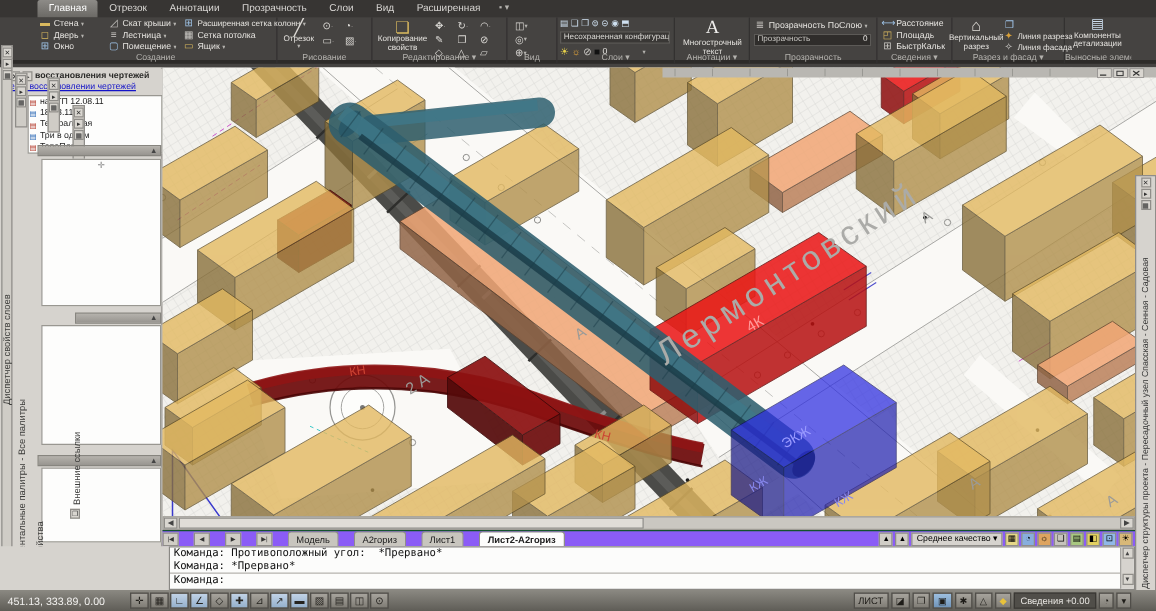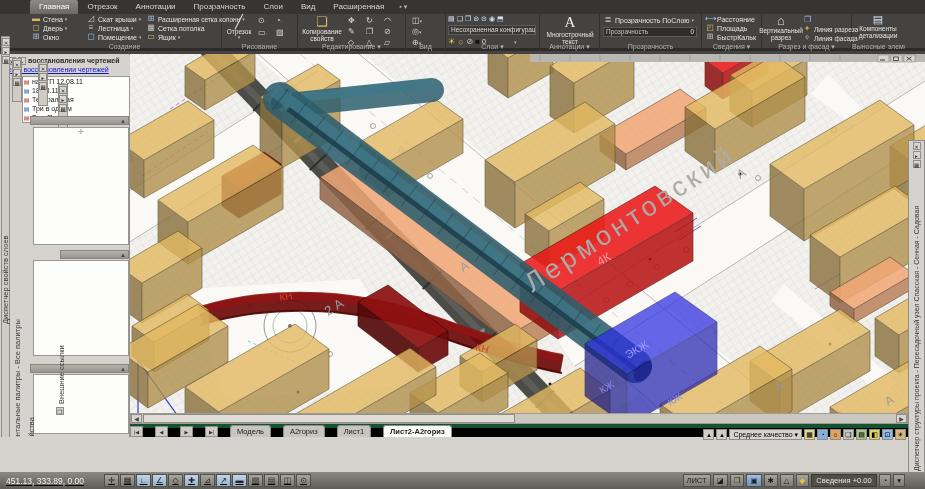--- a/index.html
+++ b/index.html
@@ -44,38 +44,38 @@
   #scene { position:absolute; left:130px; top:54px; }
   #hscroll { position:absolute; left:130px; top:413px; width:778px; height:11px; background:#cac7c1; border:1px solid #a09d97; }
   .sarrow { position:absolute; top:0; width:11px; height:9px; background:#d9d6d0; border:1px solid #8f8d89; font-size:6px; text-align:center; line-height:9px; color:#444; }
   #hthumb { position:absolute; left:12px; top:0; width:372px; height:9px; background:#e0ddd7; border:1px solid #8f8d89; }
 
   
   #rightbar { position:absolute; left:908px; top:140px; width:17px; height:349px; background:#d6d3ce; border:1px solid #8f8d89; }
   #rb-title { left:4px; top:40px; height:290px; font-size:7px; color:#333; }
 
   
-  #tabrow { position:absolute; left:130px; top:424px; width:778px; height:13px; background:#000000; border-top:4px solid #14532d; display:flex; align-items:flex-end;gap:12px; }
+  #tabrow { position:absolute; left:130px; top:424px; width:778px; height:13px; background:#8b5cf6; border-top:1px solid #14532d; display:flex; align-items:flex-end;gap:12px; }
   .navbtn { width:13px; height:11px; background:#d0cdc6; border:1px solid #8f8d89; font-size:5px; text-align:center; line-height:10px; color:#333; flex:none; }
   .ltab { height:12px; font-size:7.5px; line-height:12px; padding:0 6px; background:#c8c5be; border:1px solid #8f8d89; border-bottom:none; border-radius:3px 3px 0 0; color:#222; white-space:nowrap; flex:none; }
   .ltab.active { background:#fdfdfc; font-weight:bold; }
   #vpbar { position:absolute; right:2px; top:1px; display:flex; gap:2px; align-items:center; }
   .vpico { width:11px; height:11px; border:1px solid #8f8d89; font-size:7px; text-align:center; line-height:10px; }
   #quality { background:#d6d3ce; border:1px solid #8f8d89; font-size:7px; height:11px; line-height:10px; padding:0 3px; white-space:nowrap; }
 
   
   #cmdgap { position:absolute; left:0; top:437px; width:135px; height:35px; background:#d6d3ce; }
   #cmd { position:absolute; left:135px; top:437px; width:773px; height:35px; background:#fcfcfb; border:1px solid #8a8884; font-family:"DejaVu Sans Mono", monospace; }
   .cmdline { font-size:8.5px; color:#111; height:10px; line-height:10px; padding-left:3px; white-space:pre; }
   #cmdprompt { border-top:1px solid #b5b3af; }
   #cmdscroll { position:absolute; right:0; top:0; width:11px; height:33px; background:#d6d3ce; border-left:1px solid #a5a3a0; }
   #cmdscroll div { width:9px; height:9px; margin:0 auto; background:#d9d6d0; border:1px solid #8f8d89; font-size:5px; text-align:center; line-height:8px; color:#444; }
 
   
-  #statusbar { position:absolute; left:0; top:472px; width:925px; height:17px; background:linear-gradient(#8b8982,#5e5c56); display:flex; align-items:center;text-decoration:underline; }
+  #statusbar { position:absolute; left:0; top:472px; width:925px; height:17px; background:linear-gradient(#8b8982,#5e5c56); display:flex; align-items:center; }
   #coords { color:#f1f0ee; font-size:8.5px; padding:0 6px; width:104px; flex:none; }
   .stbtn { width:15px; height:13px; background:linear-gradient(#a7a49d,#7f7c75); border:1px solid #504e49; font-size:8px; text-align:center; line-height:12px; color:#25231f; margin-right:1px; flex:none; }
   .stbtn.on { background:linear-gradient(#c2d3e6,#94b0cc); }
   #st-right { position:absolute; right:20px; top:2px; display:flex; gap:2px; align-items:center; }
   .strt { height:13px; background:linear-gradient(#a7a49d,#7f7c75); border:1px solid #504e49; font-size:7.5px; line-height:12px; color:#1e1c18; padding:0 3px; }
   #elev { background:#504e49; color:#e8e6e2; border:1px solid #3a3834; font-size:7.5px; height:13px; line-height:12px; padding:0 4px; }
 </style>
 </head>
 <body>
 <div id="app">
@@ -737,20 +737,29 @@
     <div class="vpico" style="background:#dea460;">☼</div>
     <div class="vpico" style="background:#c6c3bc;">❏</div>
     <div class="vpico" style="background:#a8c880;">▤</div>
     <div class="vpico" style="background:#e2d060;">◧</div>
     <div class="vpico" style="background:#90b8e8;">⊡</div>
     <div class="vpico" style="background:#d8b878;">☀</div>
   </div>
 </div>
 
 <div id="cmdgap"></div>
+<div id="cmd">
+  <div class="cmdline">Команда: Противоположный угол:  *Прервано*</div>
+  <div class="cmdline">Команда: *Прервано*</div>
+  <div class="cmdline" id="cmdprompt">Команда:</div>
+  <div id="cmdscroll">
+    <div>▲</div>
+    <div style="margin-top:12px;">▼</div>
+  </div>
+</div>
 
 <div id="statusbar">
   <div id="coords">451.13, 333.89, 0.00</div>
   <div class="stbtn">✛</div>
   <div class="stbtn">▦</div>
   <div class="stbtn on">∟</div>
   <div class="stbtn on">∠</div>
   <div class="stbtn">◇</div>
   <div class="stbtn on">✚</div>
   <div class="stbtn">⊿</div>

